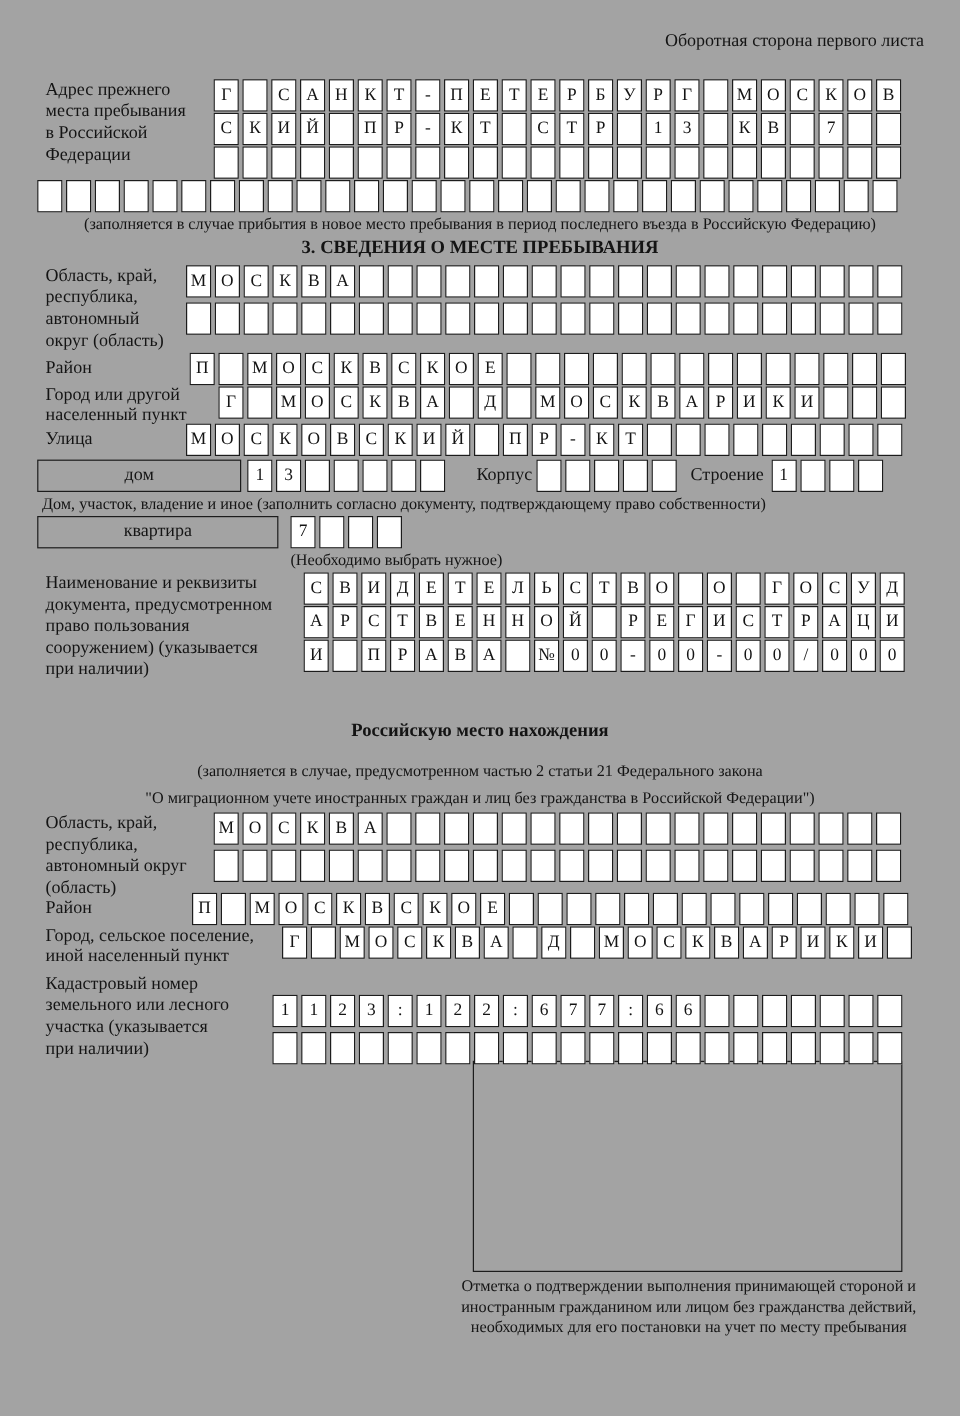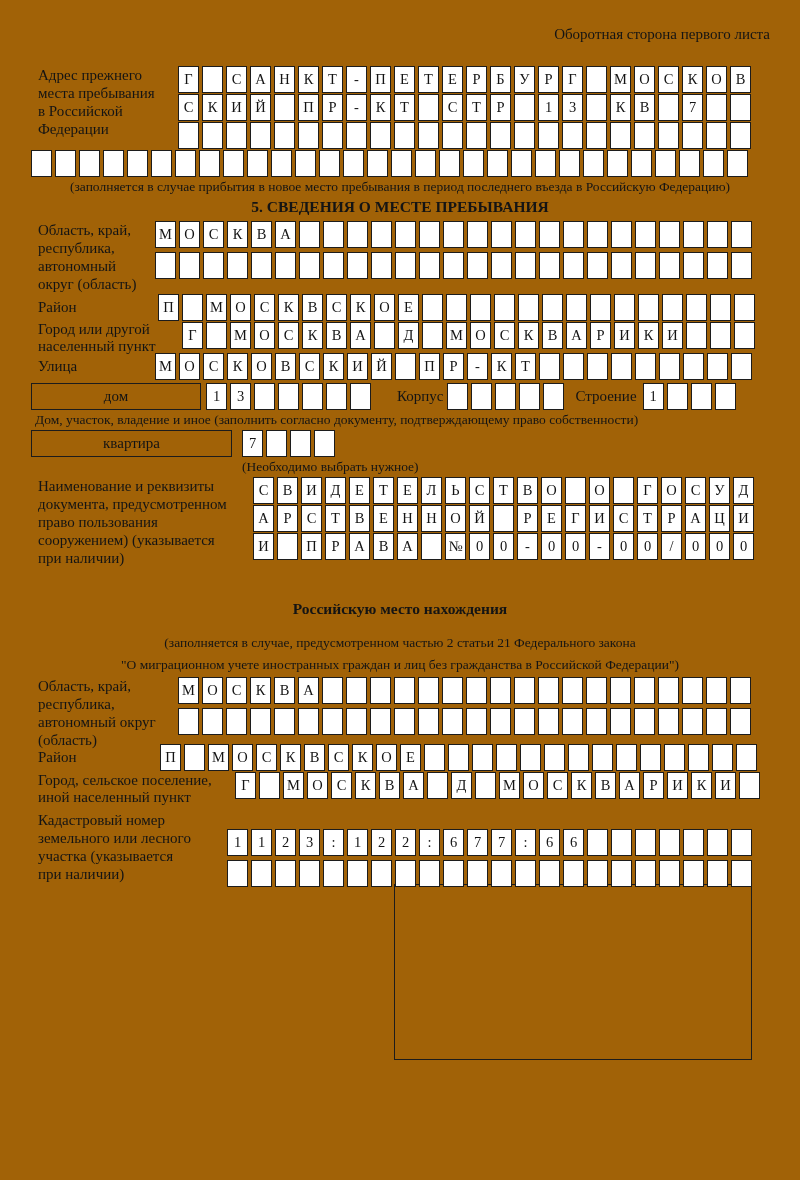--- a/index.html
+++ b/index.html
@@ -1,19 +1,19 @@
 <!DOCTYPE html>
 <html lang="ru"><head>
 <meta charset="utf-8">
 <style>
   html,body{margin:0;padding:0;background:#ffffff;}
   .page{
     width:800px;height:1180px;box-sizing:border-box;
     padding:20px 30px 0 30px;overflow:hidden;position:relative;
-    font-family:"Liberation Serif","DejaVu Serif",serif;color:#141414;background:#a16207;
+    font-family:"Liberation Serif","DejaVu Serif",serif;color:#141414;background:#a3a3a3;
   }
   .hdr{font-size:15px;text-align:right;line-height:19px;margin-right:0;}
   .cellrow{display:flex;height:27px;margin-bottom:1px;}
   .cell{
     width:21px;min-width:21px;height:27px;box-sizing:border-box;
     border:1.5px solid #1c1c1c;margin-right:3px;background:#fff;
     display:flex;align-items:center;justify-content:center;
     font-size:14.5px;line-height:1;
   }
   .block{position:relative;}
@@ -154,21 +154,21 @@
       <span class="cell"></span>
       <span class="cell"></span>
       <span class="cell"></span>
       <span class="cell"></span>
       <span class="cell"></span>
       <span class="cell"></span>
     </div>
 
   <div class="note" style="margin-top:1px;">(заполняется в случае прибытия в новое место пребывания в период последнего въезда в Российскую Федерацию)</div>
 
-  <div class="title" style="margin-top:2px;">5. СВЕДЕНИЯ О МЕСТЕ ПРЕБЫВАНИЯ</div>
+  <div class="title" style="margin-top:2px;">3. СВЕДЕНИЯ О МЕСТЕ ПРЕБЫВАНИЯ</div>
 
   <div class="block" style="margin-top:5px;height:73px;">
     <div class="lbl" style="width:117px;">
       <div>Область, край,</div>
       <div>республика,</div>
       <div>автономный</div>
       <div>округ (область)</div>
     </div>
     <div class="rows" style="margin-left:125px;">
       <div class="cellrow gap4">
@@ -637,14 +637,15 @@
           <span class="cell"></span>
           <span class="cell"></span>
           <span class="cell"></span>
           <span class="cell"></span>
           <span class="cell"></span>
         </div>
     </div>
   </div>
 
   <div class="stampbox" style="margin-top:-3px;"></div>
+  <div class="stampnote" style="margin-top:3px;">Отметка о подтверждении выполнения принимающей стороной и иностранным гражданином или лицом без гражданства действий, необходимых для его постановки на учет по месту пребывания</div>
 
 </div>
 
 </body></html>

